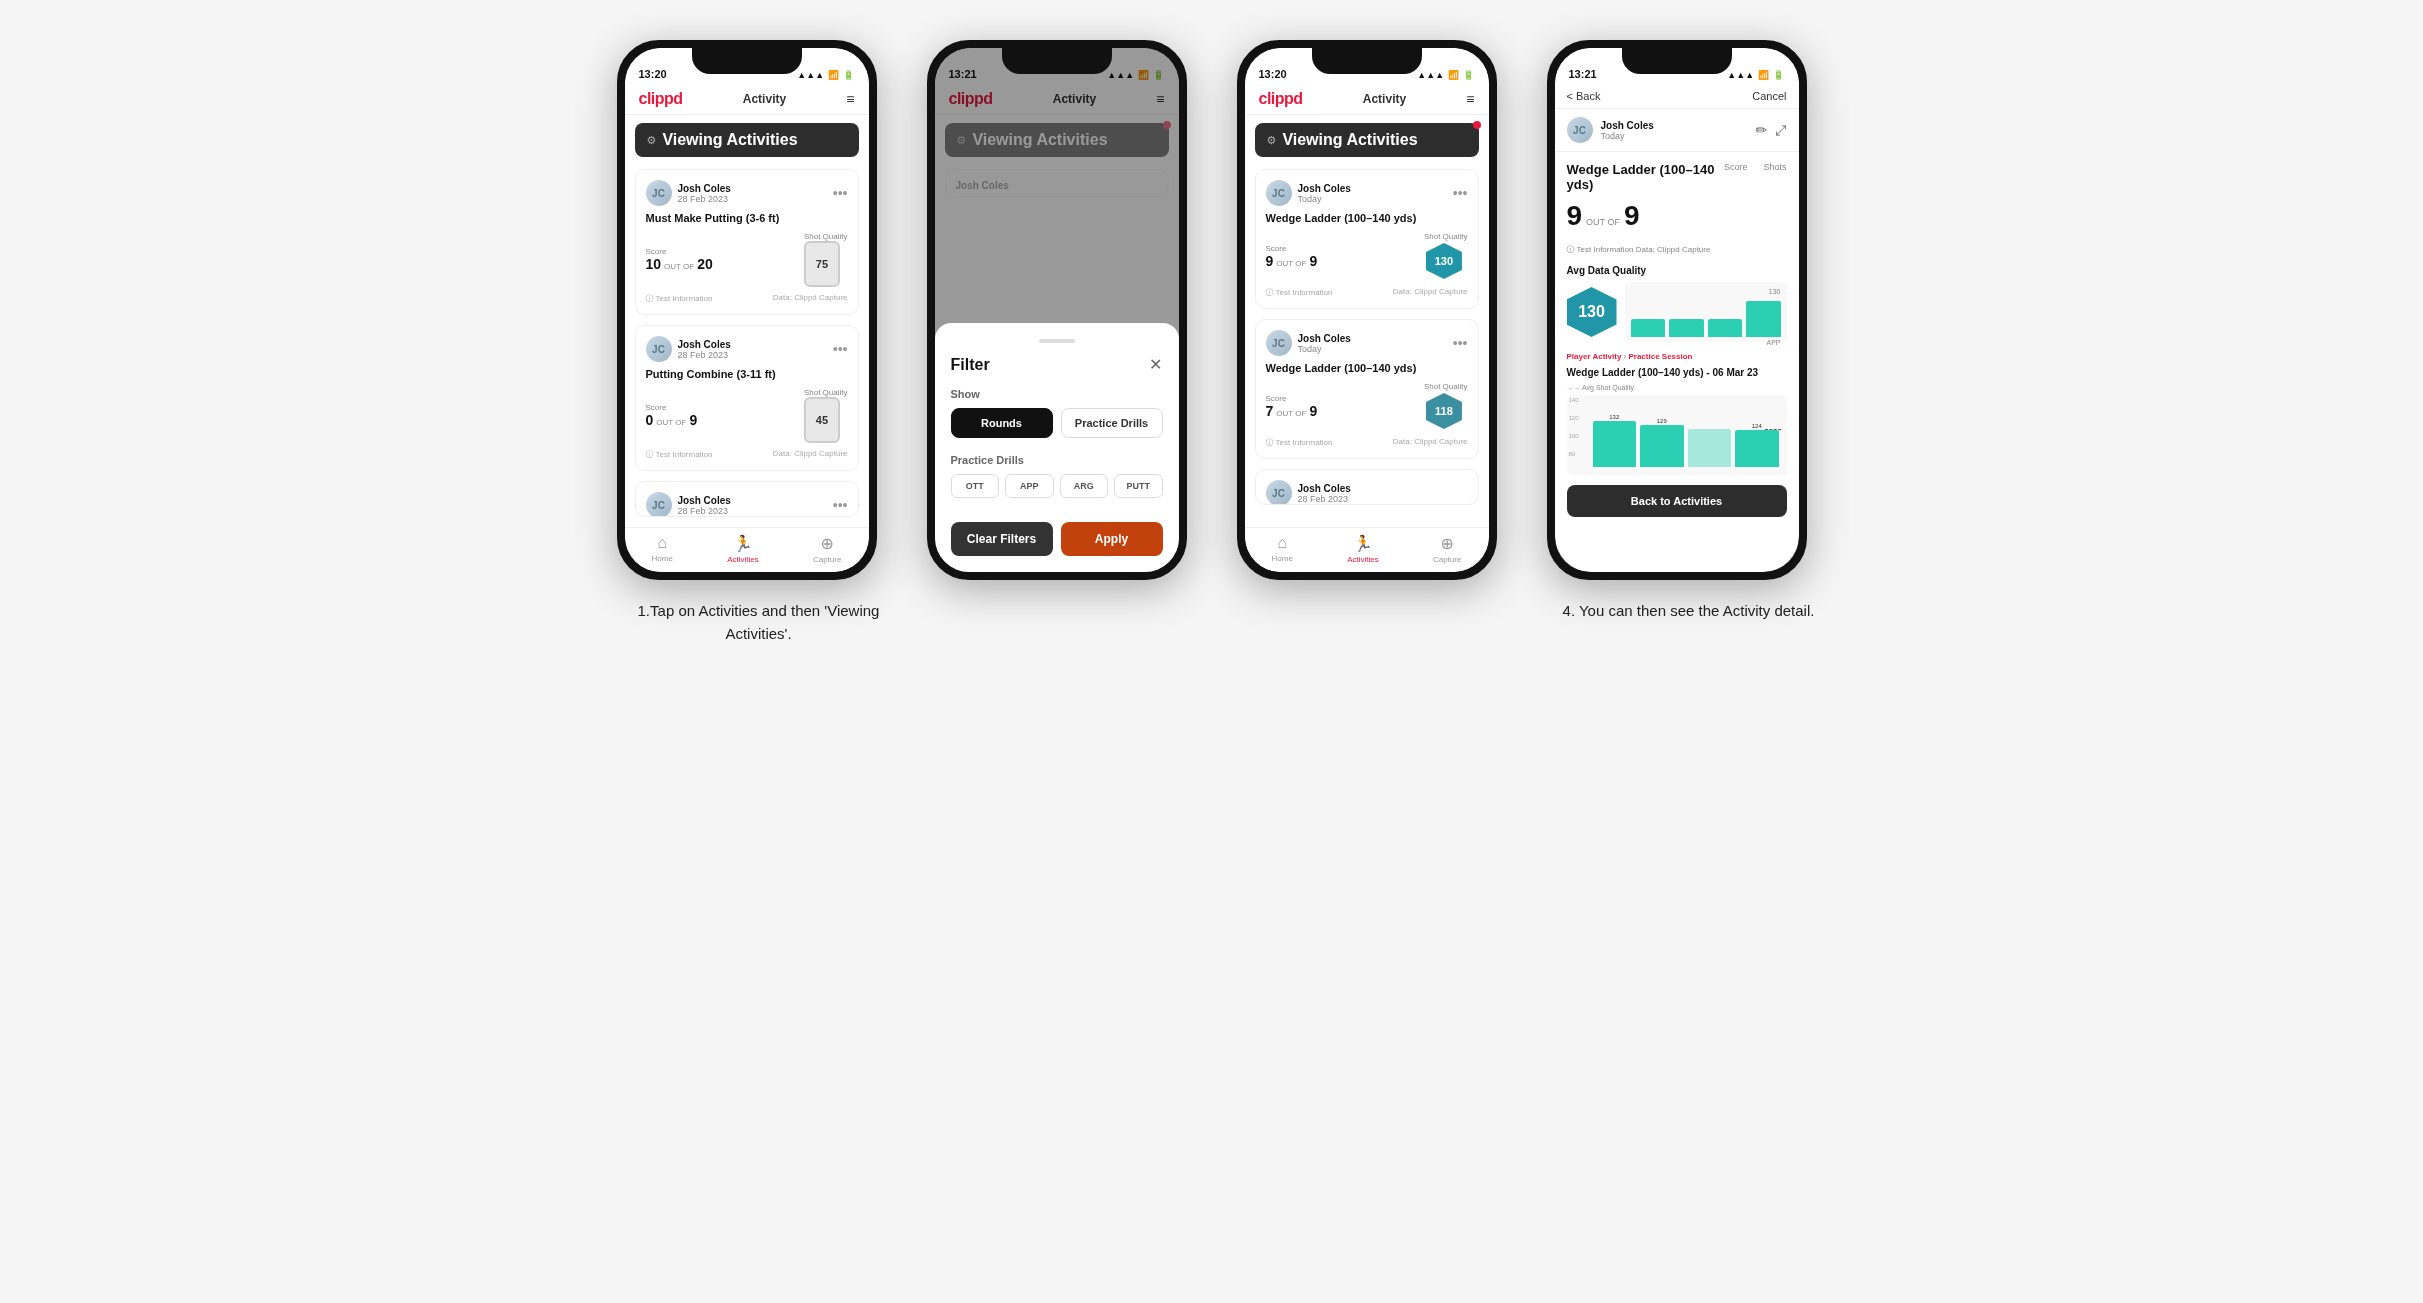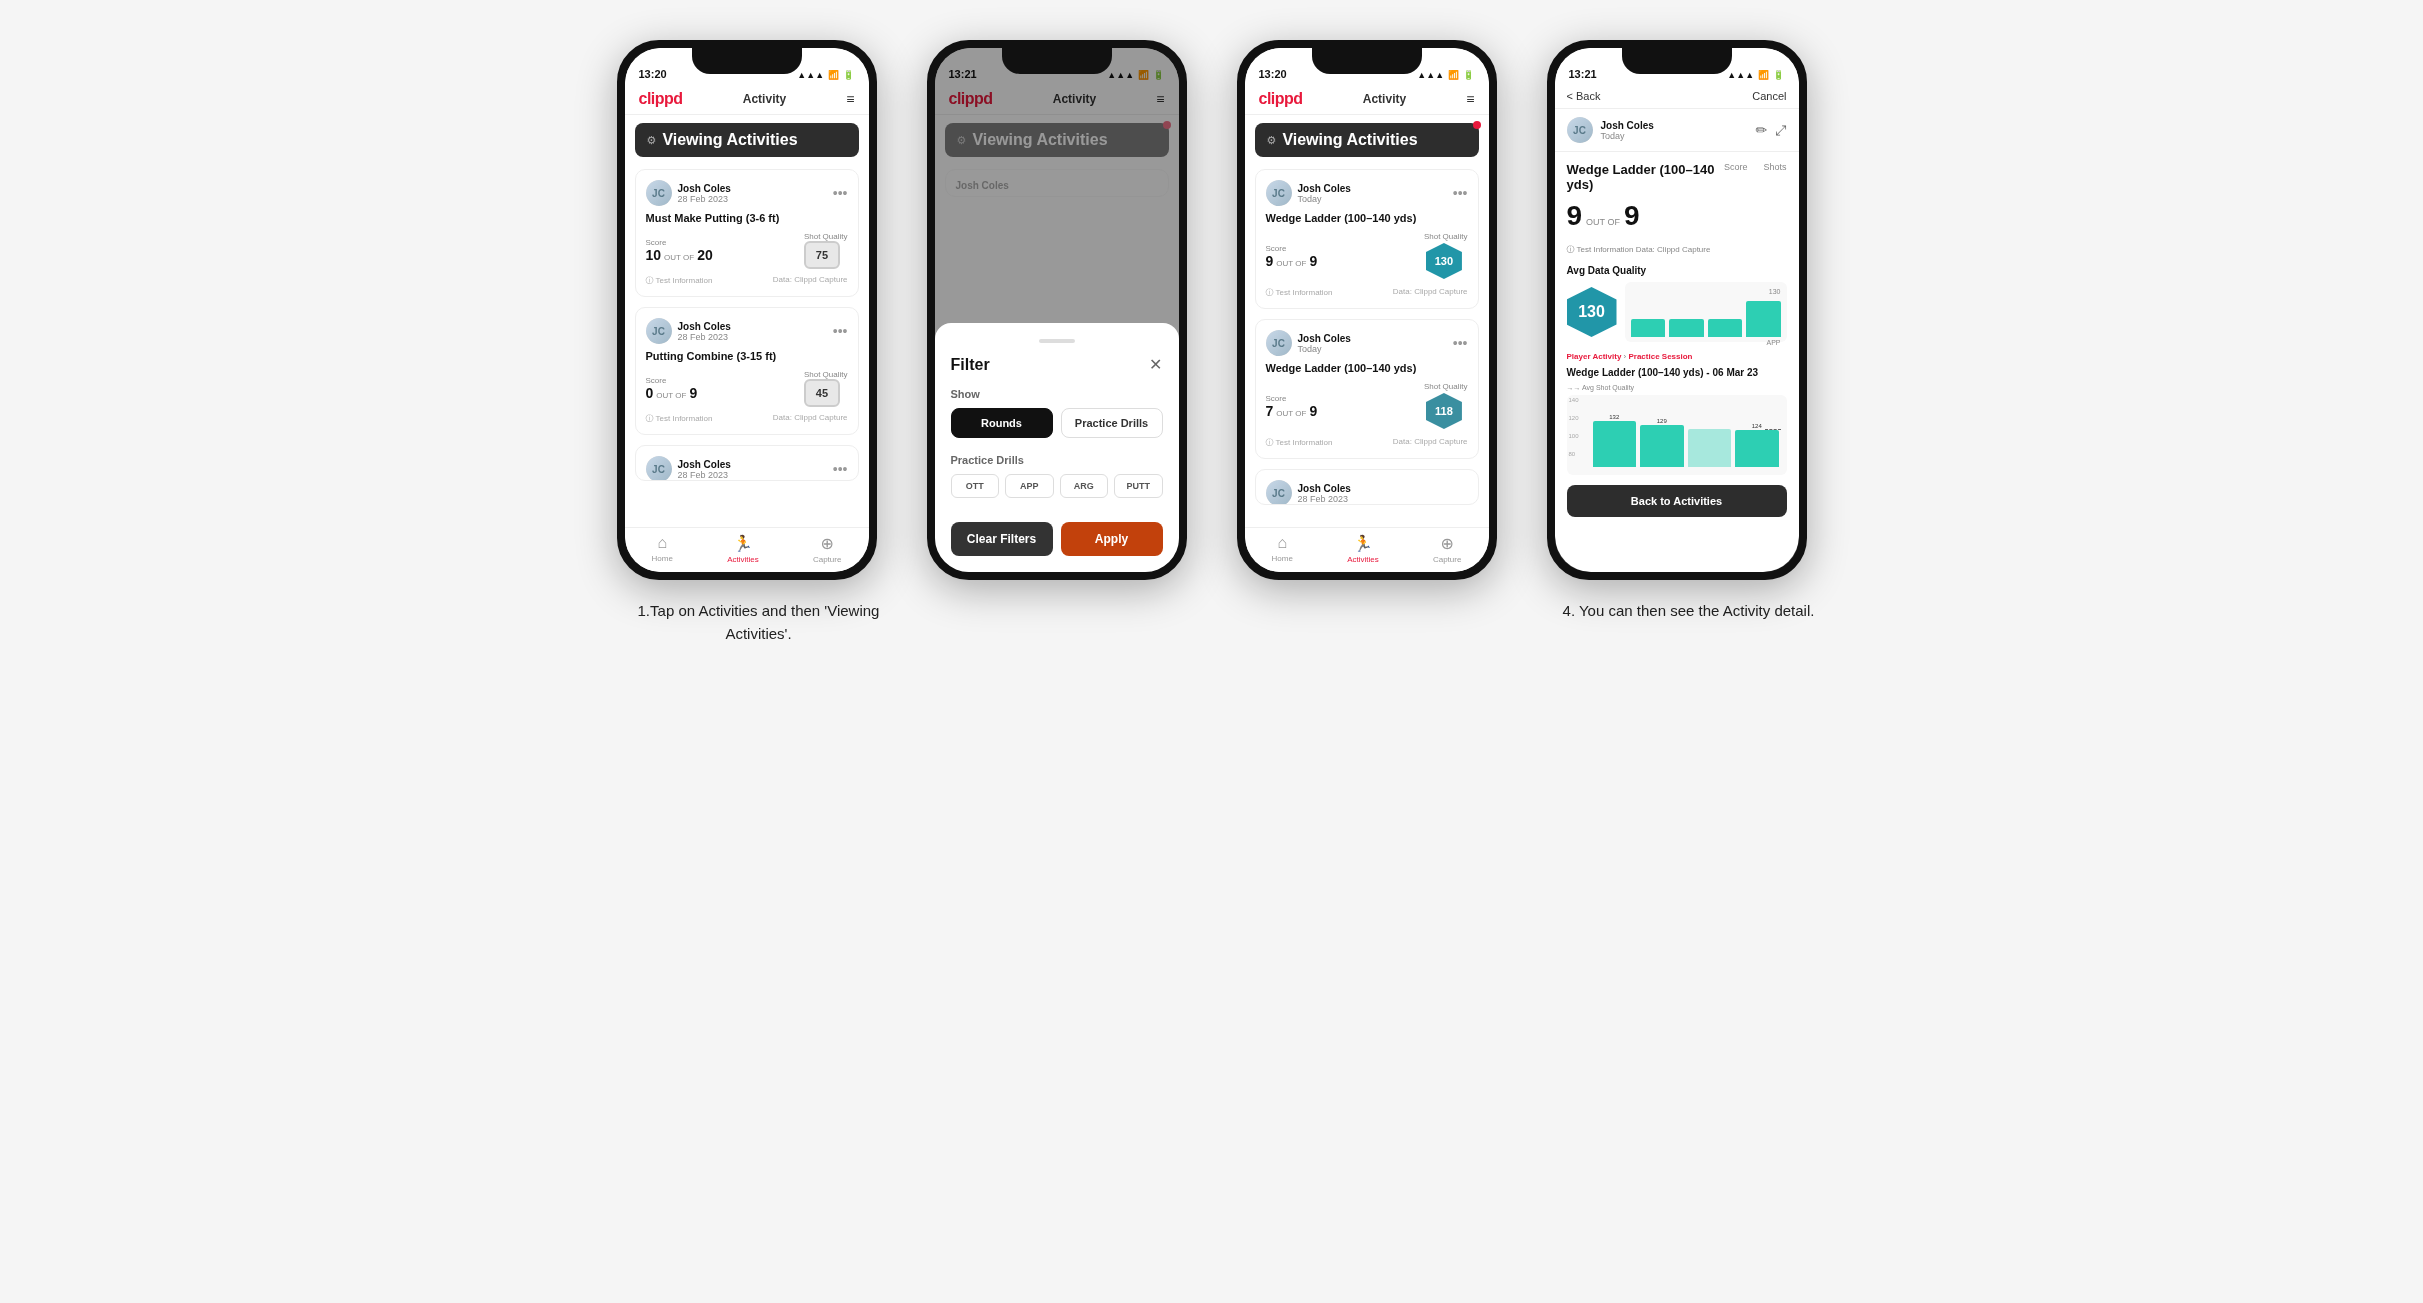--- a/index.html
+++ b/index.html
@@ -157,21 +157,21 @@
     .user-info .date { font-size: 9px; color: #888; }
     .dots { font-size: 14px; color: #999; cursor: pointer; }
     .activity-title { font-size: 11px; font-weight: 700; color: #111; margin-bottom: 8px; }
     .stats-row { display: flex; align-items: center; gap: 8px; }
     .stat-group { display: flex; flex-direction: column; }
     .stat-label { font-size: 8px; color: #888; }
     .stat-value { font-size: 14px; font-weight: 700; color: #111; }
     .stat-out-of { font-size: 8px; color: #888; }
     .shot-quality-badge {
       width: 36px;
-      height: 28px;
+      height: 46px;
       background: #e8e8e8;
       border: 2px solid #ccc;
       border-radius: 6px;
       display: flex;
       align-items: center;
       justify-content: center;
       font-size: 11px;
       font-weight: 700;
       color: #333;
     }
@@ -484,21 +484,21 @@
                 <div class="avatar">
                   <div class="avatar-img">JC</div>
                 </div>
                 <div class="user-info">
                   <div class="name">Josh Coles</div>
                   <div class="date">28 Feb 2023</div>
                 </div>
               </div>
               <span class="dots">•••</span>
             </div>
-            <div class="activity-title">Putting Combine (3-15 ft)</div>
+            <div class="activity-title">Putting Combine (3-11 ft)</div>
             <div class="stats-row">
               <div class="stat-group">
                 <span class="stat-label">Score</span>
                 <div class="stats-inline">
                   <span class="stat-value">0</span>
                   <span class="stat-out-of"> OUT OF </span>
                   <span class="stat-value">9</span>
                 </div>
               </div>
               <div style="flex:1"></div>

